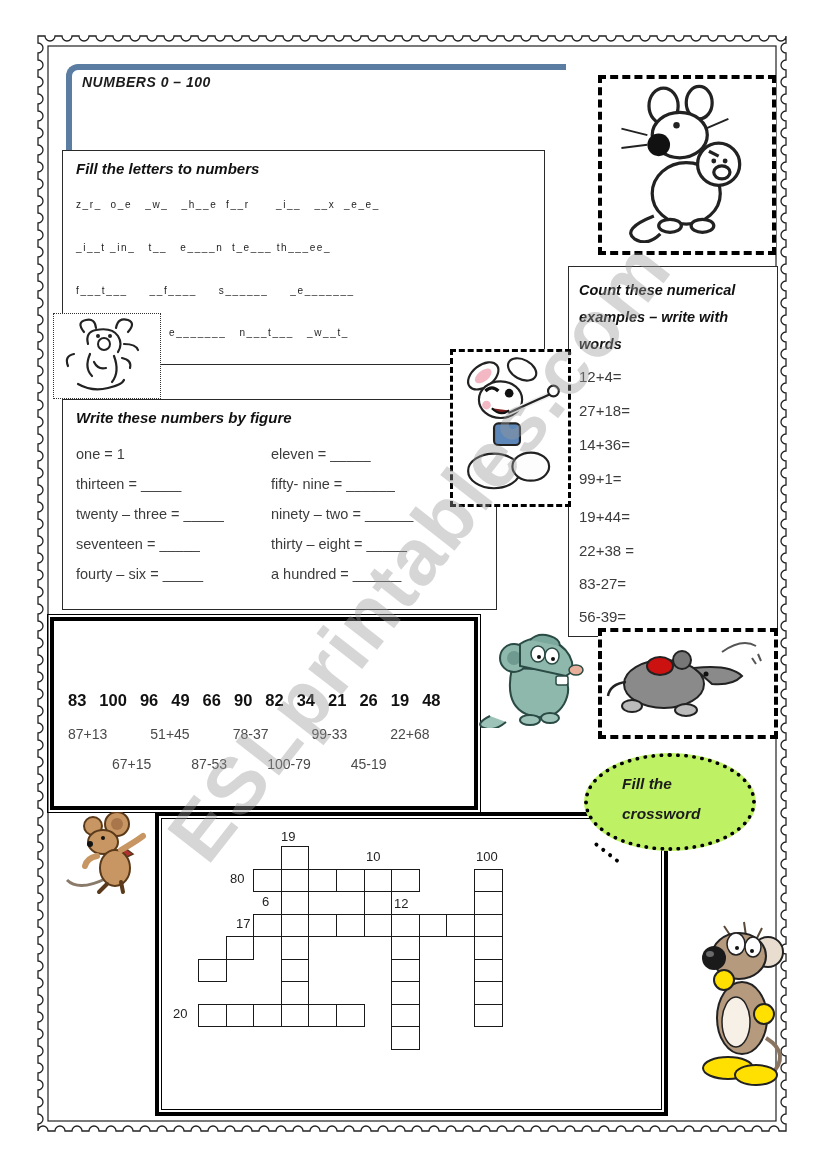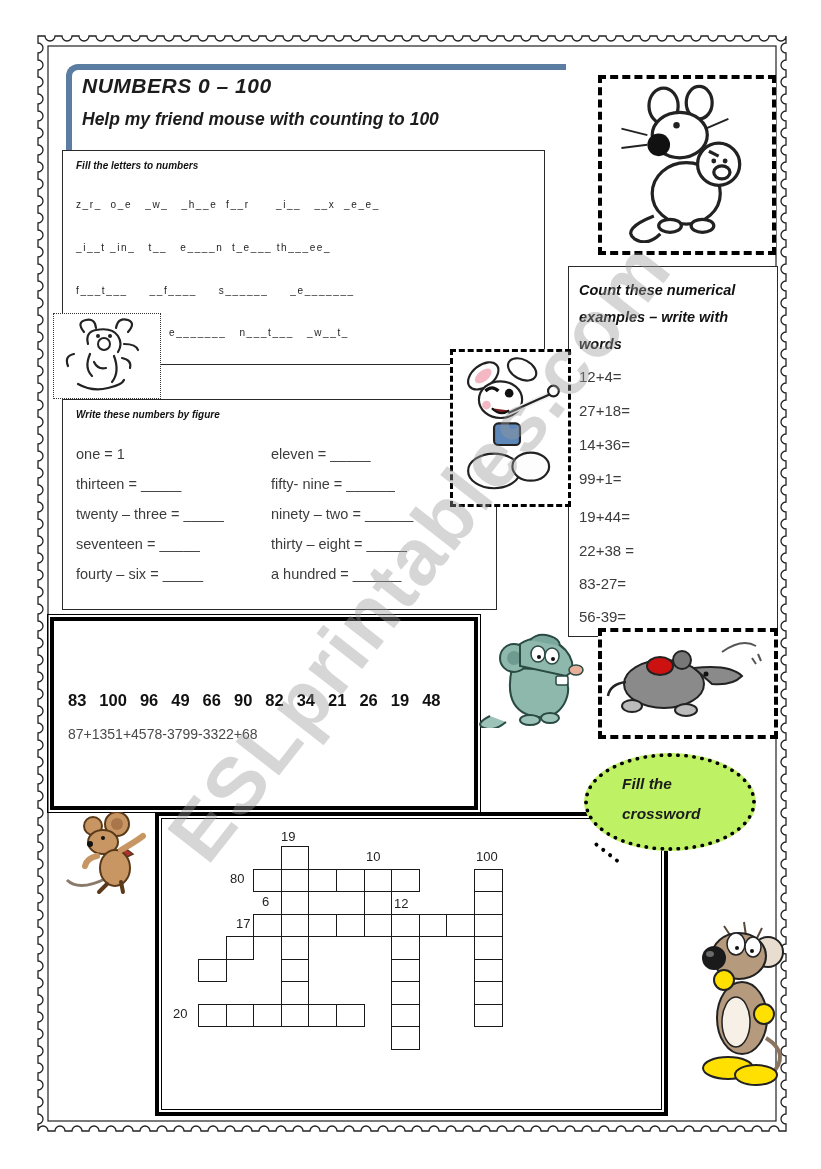--- a/index.html
+++ b/index.html
@@ -3,45 +3,45 @@
 <meta charset="utf-8">
 <style>
   html,body{margin:0;padding:0;background:#fff;}
   #page{position:relative;width:821px;height:1169px;background:#fff;overflow:hidden;
         font-family:"Liberation Sans",sans-serif;color:#1c1c1c;}
   .abs{position:absolute;}
   .z1{z-index:1}.z2{z-index:2}.z3{z-index:3}.z4{z-index:4}
   
   #title-frame{left:66px;top:64px;width:494px;height:80px;
       border-top:6px solid #5b7da1;border-left:6px solid #5b7da1;border-top-left-radius:12px;}
-  #page-title{left:82px;top:74px;font-size:21px;font-weight:bold;font-style:italic;letter-spacing:.5px;}
+  #page-title{left:82px;top:74px;font-size:14px;font-weight:bold;font-style:italic;letter-spacing:.5px;}
   #page-subtitle{left:82px;top:109px;font-size:17.5px;font-weight:bold;font-style:italic;}
   
   .wbox{background:#fff;border:1px solid #2a2a2a;}
-  .heading{font-size:10px;font-weight:bold;font-style:italic;color:#111;}
+  .heading{font-size:15px;font-weight:bold;font-style:italic;color:#111;}
   .fillrow{font-size:10px;letter-spacing:1.6px;white-space:pre;color:#1f1f1f;}
   .figitem{font-size:14.5px;color:#3c3c3c;white-space:pre;}
   .worditem{font-size:15px;color:#3c3c3c;}
   
   #box-fill{left:62px;top:150px;width:481px;height:213px;}
   #box-fig{left:62px;top:399px;width:389px;height:209px;padding-left:44px;}
   #panel-words{left:568px;top:266px;width:208px;height:369px;}
   #box-match{left:50px;top:617px;width:420px;height:185px;border:4px solid #000;outline:1px solid #000;outline-offset:2px;background:#fff;}
   #box-cross-outer{left:155px;top:812px;width:505px;height:296px;border:4px solid #000;background:#fff;}
   #box-cross-inner{position:absolute;left:2px;top:2px;right:2px;bottom:2px;border:1px solid #000;}
   
   .dashbox{background:#fff;border:4px dashed #000;}
   #img-box-piggy{left:598px;top:75px;width:170px;height:172px;}
   #img-box-diddl{left:450px;top:349px;width:115px;height:152px;border-width:3px;}
   #img-box-rat{left:598px;top:628px;width:172px;height:103px;}
   #img-box-hamster{left:53px;top:313px;width:106px;height:84px;background:#fff;border:1.5px dotted #333;}
   
   .flexrow{display:flex;align-items:flex-start;}
   #match-numbers{left:14px;top:70px;font-size:16.5px;font-weight:bold;gap:13px;color:#111;}
-  #match-ex1{left:14px;top:105px;font-size:14px;color:#4a4a4a;}
+  #match-ex1{left:14px;top:105px;font-size:14px;color:#4a4a4a;gap:43px;}
   #match-ex2{left:58px;top:135px;font-size:14px;color:#4a4a4a;gap:40px;}
   
   .ccell{position:absolute;box-sizing:border-box;width:28.6px;height:23.5px;border:1px solid #1a1a1a;background:#fff;z-index:3;}
   .clabel{position:absolute;font-size:13px;color:#222;z-index:3;}
   
   #bubble{left:584px;top:753px;width:164px;height:90px;border:4px dotted #000;border-radius:50%;background:#bef264;}
   #bubble .bl{position:absolute;left:34px;font-size:15.5px;font-weight:bold;font-style:italic;}
   #bubble-tail{left:596px;top:838px;width:30px;height:14px;border-bottom:4px dotted #000;transform:rotate(38deg);}
   
   #watermark{left:150px;top:822px;font-size:80px;font-weight:bold;letter-spacing:2px;color:#9a9a9a;
@@ -53,21 +53,20 @@
 
 <div id="page">
 
   <svg id="stamp-border" class="abs z1" width="821" height="1169" style="left:0;top:0">
     <path id="scallop-path" fill="none" stroke="#222" stroke-width="1.3" d="M 38 36 l 7 0 a5 5 0 0 0 10 0 l 7 0 a5 5 0 0 0 10 0 l 7 0 a5 5 0 0 0 10 0 l 7 0 a5 5 0 0 0 10 0 l 7 0 a5 5 0 0 0 10 0 l 7 0 a5 5 0 0 0 10 0 l 7 0 a5 5 0 0 0 10 0 l 7 0 a5 5 0 0 0 10 0 l 7 0 a5 5 0 0 0 10 0 l 7 0 a5 5 0 0 0 10 0 l 7 0 a5 5 0 0 0 10 0 l 7 0 a5 5 0 0 0 10 0 l 7 0 a5 5 0 0 0 10 0 l 7 0 a5 5 0 0 0 10 0 l 7 0 a5 5 0 0 0 10 0 l 7 0 a5 5 0 0 0 10 0 l 7 0 a5 5 0 0 0 10 0 l 7 0 a5 5 0 0 0 10 0 l 7 0 a5 5 0 0 0 10 0 l 7 0 a5 5 0 0 0 10 0 l 7 0 a5 5 0 0 0 10 0 l 7 0 a5 5 0 0 0 10 0 l 7 0 a5 5 0 0 0 10 0 l 7 0 a5 5 0 0 0 10 0 l 7 0 a5 5 0 0 0 10 0 l 7 0 a5 5 0 0 0 10 0 l 7 0 a5 5 0 0 0 10 0 l 7 0 a5 5 0 0 0 10 0 l 7 0 a5 5 0 0 0 10 0 l 7 0 a5 5 0 0 0 10 0 l 7 0 a5 5 0 0 0 10 0 l 7 0 a5 5 0 0 0 10 0 l 7 0 a5 5 0 0 0 10 0 l 7 0 a5 5 0 0 0 10 0 l 7 0 a5 5 0 0 0 10 0 l 7 0 a5 5 0 0 0 10 0 l 7 0 a5 5 0 0 0 10 0 l 7 0 a5 5 0 0 0 10 0 l 7 0 a5 5 0 0 0 10 0 l 7 0 a5 5 0 0 0 10 0 l 7 0 a5 5 0 0 0 10 0 l 7 0 a5 5 0 0 0 10 0 l 7 0 a5 5 0 0 0 10 0 l 7 0 a5 5 0 0 0 10 0 L 786 36 l 0 7 a5 5 0 0 0 0 10 l 0 7 a5 5 0 0 0 0 10 l 0 7 a5 5 0 0 0 0 10 l 0 7 a5 5 0 0 0 0 10 l 0 7 a5 5 0 0 0 0 10 l 0 7 a5 5 0 0 0 0 10 l 0 7 a5 5 0 0 0 0 10 l 0 7 a5 5 0 0 0 0 10 l 0 7 a5 5 0 0 0 0 10 l 0 7 a5 5 0 0 0 0 10 l 0 7 a5 5 0 0 0 0 10 l 0 7 a5 5 0 0 0 0 10 l 0 7 a5 5 0 0 0 0 10 l 0 7 a5 5 0 0 0 0 10 l 0 7 a5 5 0 0 0 0 10 l 0 7 a5 5 0 0 0 0 10 l 0 7 a5 5 0 0 0 0 10 l 0 7 a5 5 0 0 0 0 10 l 0 7 a5 5 0 0 0 0 10 l 0 7 a5 5 0 0 0 0 10 l 0 7 a5 5 0 0 0 0 10 l 0 7 a5 5 0 0 0 0 10 l 0 7 a5 5 0 0 0 0 10 l 0 7 a5 5 0 0 0 0 10 l 0 7 a5 5 0 0 0 0 10 l 0 7 a5 5 0 0 0 0 10 l 0 7 a5 5 0 0 0 0 10 l 0 7 a5 5 0 0 0 0 10 l 0 7 a5 5 0 0 0 0 10 l 0 7 a5 5 0 0 0 0 10 l 0 7 a5 5 0 0 0 0 10 l 0 7 a5 5 0 0 0 0 10 l 0 7 a5 5 0 0 0 0 10 l 0 7 a5 5 0 0 0 0 10 l 0 7 a5 5 0 0 0 0 10 l 0 7 a5 5 0 0 0 0 10 l 0 7 a5 5 0 0 0 0 10 l 0 7 a5 5 0 0 0 0 10 l 0 7 a5 5 0 0 0 0 10 l 0 7 a5 5 0 0 0 0 10 l 0 7 a5 5 0 0 0 0 10 l 0 7 a5 5 0 0 0 0 10 l 0 7 a5 5 0 0 0 0 10 l 0 7 a5 5 0 0 0 0 10 l 0 7 a5 5 0 0 0 0 10 l 0 7 a5 5 0 0 0 0 10 l 0 7 a5 5 0 0 0 0 10 l 0 7 a5 5 0 0 0 0 10 l 0 7 a5 5 0 0 0 0 10 l 0 7 a5 5 0 0 0 0 10 l 0 7 a5 5 0 0 0 0 10 l 0 7 a5 5 0 0 0 0 10 l 0 7 a5 5 0 0 0 0 10 l 0 7 a5 5 0 0 0 0 10 l 0 7 a5 5 0 0 0 0 10 l 0 7 a5 5 0 0 0 0 10 l 0 7 a5 5 0 0 0 0 10 l 0 7 a5 5 0 0 0 0 10 l 0 7 a5 5 0 0 0 0 10 l 0 7 a5 5 0 0 0 0 10 l 0 7 a5 5 0 0 0 0 10 l 0 7 a5 5 0 0 0 0 10 l 0 7 a5 5 0 0 0 0 10 l 0 7 a5 5 0 0 0 0 10 L 786 1131 l -7 0 a5 5 0 0 0 -10 0 l -7 0 a5 5 0 0 0 -10 0 l -7 0 a5 5 0 0 0 -10 0 l -7 0 a5 5 0 0 0 -10 0 l -7 0 a5 5 0 0 0 -10 0 l -7 0 a5 5 0 0 0 -10 0 l -7 0 a5 5 0 0 0 -10 0 l -7 0 a5 5 0 0 0 -10 0 l -7 0 a5 5 0 0 0 -10 0 l -7 0 a5 5 0 0 0 -10 0 l -7 0 a5 5 0 0 0 -10 0 l -7 0 a5 5 0 0 0 -10 0 l -7 0 a5 5 0 0 0 -10 0 l -7 0 a5 5 0 0 0 -10 0 l -7 0 a5 5 0 0 0 -10 0 l -7 0 a5 5 0 0 0 -10 0 l -7 0 a5 5 0 0 0 -10 0 l -7 0 a5 5 0 0 0 -10 0 l -7 0 a5 5 0 0 0 -10 0 l -7 0 a5 5 0 0 0 -10 0 l -7 0 a5 5 0 0 0 -10 0 l -7 0 a5 5 0 0 0 -10 0 l -7 0 a5 5 0 0 0 -10 0 l -7 0 a5 5 0 0 0 -10 0 l -7 0 a5 5 0 0 0 -10 0 l -7 0 a5 5 0 0 0 -10 0 l -7 0 a5 5 0 0 0 -10 0 l -7 0 a5 5 0 0 0 -10 0 l -7 0 a5 5 0 0 0 -10 0 l -7 0 a5 5 0 0 0 -10 0 l -7 0 a5 5 0 0 0 -10 0 l -7 0 a5 5 0 0 0 -10 0 l -7 0 a5 5 0 0 0 -10 0 l -7 0 a5 5 0 0 0 -10 0 l -7 0 a5 5 0 0 0 -10 0 l -7 0 a5 5 0 0 0 -10 0 l -7 0 a5 5 0 0 0 -10 0 l -7 0 a5 5 0 0 0 -10 0 l -7 0 a5 5 0 0 0 -10 0 l -7 0 a5 5 0 0 0 -10 0 l -7 0 a5 5 0 0 0 -10 0 l -7 0 a5 5 0 0 0 -10 0 l -7 0 a5 5 0 0 0 -10 0 l -7 0 a5 5 0 0 0 -10 0 L 38 1131 l 0 -7 a5 5 0 0 0 0 -10 l 0 -7 a5 5 0 0 0 0 -10 l 0 -7 a5 5 0 0 0 0 -10 l 0 -7 a5 5 0 0 0 0 -10 l 0 -7 a5 5 0 0 0 0 -10 l 0 -7 a5 5 0 0 0 0 -10 l 0 -7 a5 5 0 0 0 0 -10 l 0 -7 a5 5 0 0 0 0 -10 l 0 -7 a5 5 0 0 0 0 -10 l 0 -7 a5 5 0 0 0 0 -10 l 0 -7 a5 5 0 0 0 0 -10 l 0 -7 a5 5 0 0 0 0 -10 l 0 -7 a5 5 0 0 0 0 -10 l 0 -7 a5 5 0 0 0 0 -10 l 0 -7 a5 5 0 0 0 0 -10 l 0 -7 a5 5 0 0 0 0 -10 l 0 -7 a5 5 0 0 0 0 -10 l 0 -7 a5 5 0 0 0 0 -10 l 0 -7 a5 5 0 0 0 0 -10 l 0 -7 a5 5 0 0 0 0 -10 l 0 -7 a5 5 0 0 0 0 -10 l 0 -7 a5 5 0 0 0 0 -10 l 0 -7 a5 5 0 0 0 0 -10 l 0 -7 a5 5 0 0 0 0 -10 l 0 -7 a5 5 0 0 0 0 -10 l 0 -7 a5 5 0 0 0 0 -10 l 0 -7 a5 5 0 0 0 0 -10 l 0 -7 a5 5 0 0 0 0 -10 l 0 -7 a5 5 0 0 0 0 -10 l 0 -7 a5 5 0 0 0 0 -10 l 0 -7 a5 5 0 0 0 0 -10 l 0 -7 a5 5 0 0 0 0 -10 l 0 -7 a5 5 0 0 0 0 -10 l 0 -7 a5 5 0 0 0 0 -10 l 0 -7 a5 5 0 0 0 0 -10 l 0 -7 a5 5 0 0 0 0 -10 l 0 -7 a5 5 0 0 0 0 -10 l 0 -7 a5 5 0 0 0 0 -10 l 0 -7 a5 5 0 0 0 0 -10 l 0 -7 a5 5 0 0 0 0 -10 l 0 -7 a5 5 0 0 0 0 -10 l 0 -7 a5 5 0 0 0 0 -10 l 0 -7 a5 5 0 0 0 0 -10 l 0 -7 a5 5 0 0 0 0 -10 l 0 -7 a5 5 0 0 0 0 -10 l 0 -7 a5 5 0 0 0 0 -10 l 0 -7 a5 5 0 0 0 0 -10 l 0 -7 a5 5 0 0 0 0 -10 l 0 -7 a5 5 0 0 0 0 -10 l 0 -7 a5 5 0 0 0 0 -10 l 0 -7 a5 5 0 0 0 0 -10 l 0 -7 a5 5 0 0 0 0 -10 l 0 -7 a5 5 0 0 0 0 -10 l 0 -7 a5 5 0 0 0 0 -10 l 0 -7 a5 5 0 0 0 0 -10 l 0 -7 a5 5 0 0 0 0 -10 l 0 -7 a5 5 0 0 0 0 -10 l 0 -7 a5 5 0 0 0 0 -10 l 0 -7 a5 5 0 0 0 0 -10 l 0 -7 a5 5 0 0 0 0 -10 l 0 -7 a5 5 0 0 0 0 -10 l 0 -7 a5 5 0 0 0 0 -10 l 0 -7 a5 5 0 0 0 0 -10 l 0 -7 a5 5 0 0 0 0 -10 Z"></path>
     <rect x="48" y="46" width="728" height="1075" fill="none" stroke="#222" stroke-width="1.2"></rect>
   </svg>
 
   <div id="title-frame" class="abs z2"></div>
   <div id="page-title" class="abs z2">NUMBERS  0 – 100</div>
-  <div id="page-subtitle" class="abs z2">Help my friend mouse with counting to 100</div>
 
   <div id="box-fill" class="abs z2 wbox">
     <div class="abs heading" style="left:13px;top:9px">Fill the letters to numbers</div>
     <div class="abs fillrow" style="left:13px;top:48px">z_r_  o_e   _w_   _h__e  f__r      _i__   __x  _e_e_</div>
     <div class="abs fillrow" style="left:13px;top:134px">f___t___     __f____     s______     _e_______</div>
     <div class="abs fillrow" style="left:13px;top:91px">_i__t _in_   t__   e____n  t_e___ th___ee_</div>
     <div class="abs fillrow" style="left:106px;top:176px">e_______   n___t___   _w__t_</div>
   </div>
 
   <div id="img-box-hamster" class="abs z3">
@@ -151,20 +150,26 @@
         <span>26</span>
         <span>19</span>
         <span>48</span>
       </div>
     <div id="match-ex1" class="abs flexrow">
         <span>87+13</span>
         <span>51+45</span>
         <span>78-37</span>
         <span>99-33</span>
         <span>22+68</span>
+      </div>
+    <div id="match-ex2" class="abs flexrow">
+        <span>67+15</span>
+        <span>87-53</span>
+        <span>100-79</span>
+        <span>45-19</span>
       </div>
   </div>
 
   <svg class="abs z4" style="left:472px;top:628px" width="122" height="100" viewBox="0 0 122 100">
     <path d="M18 88 q-16 8 -6 12 q10 4 22 -6" fill="#9dc3b8" stroke="#2a4a44" stroke-width="2"></path>
     <path d="M40 40 q-8 36 14 46 q26 10 38 -10 q10 -18 -4 -34 z" fill="#8fb8ad" stroke="#2a4a44" stroke-width="2"></path>
     <circle cx="42" cy="30" r="14" fill="#8fb8ad" stroke="#2a4a44" stroke-width="2"></circle>
     <circle cx="42" cy="30" r="7" fill="#6e9a8f"></circle>
     <path d="M48 16 q14 -10 34 -2 q14 6 18 20 q2 10 -6 14 l-46 -10 z" fill="#8fb8ad" stroke="#2a4a44" stroke-width="2"></path>
     <path d="M58 12 q8 -8 20 -4 q10 3 10 10" fill="#7aa89c" stroke="#2a4a44" stroke-width="2"></path>

